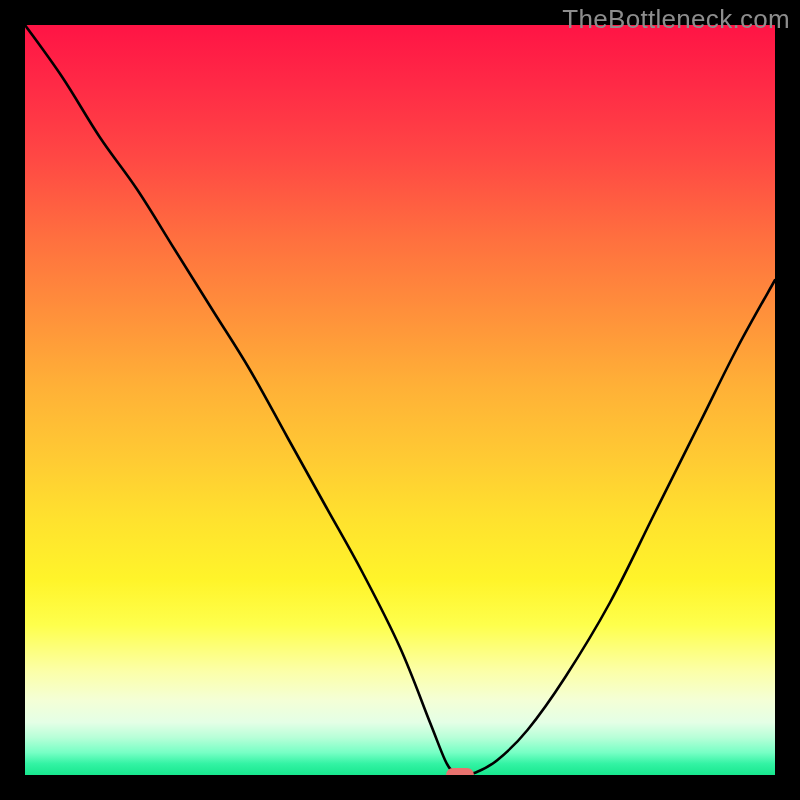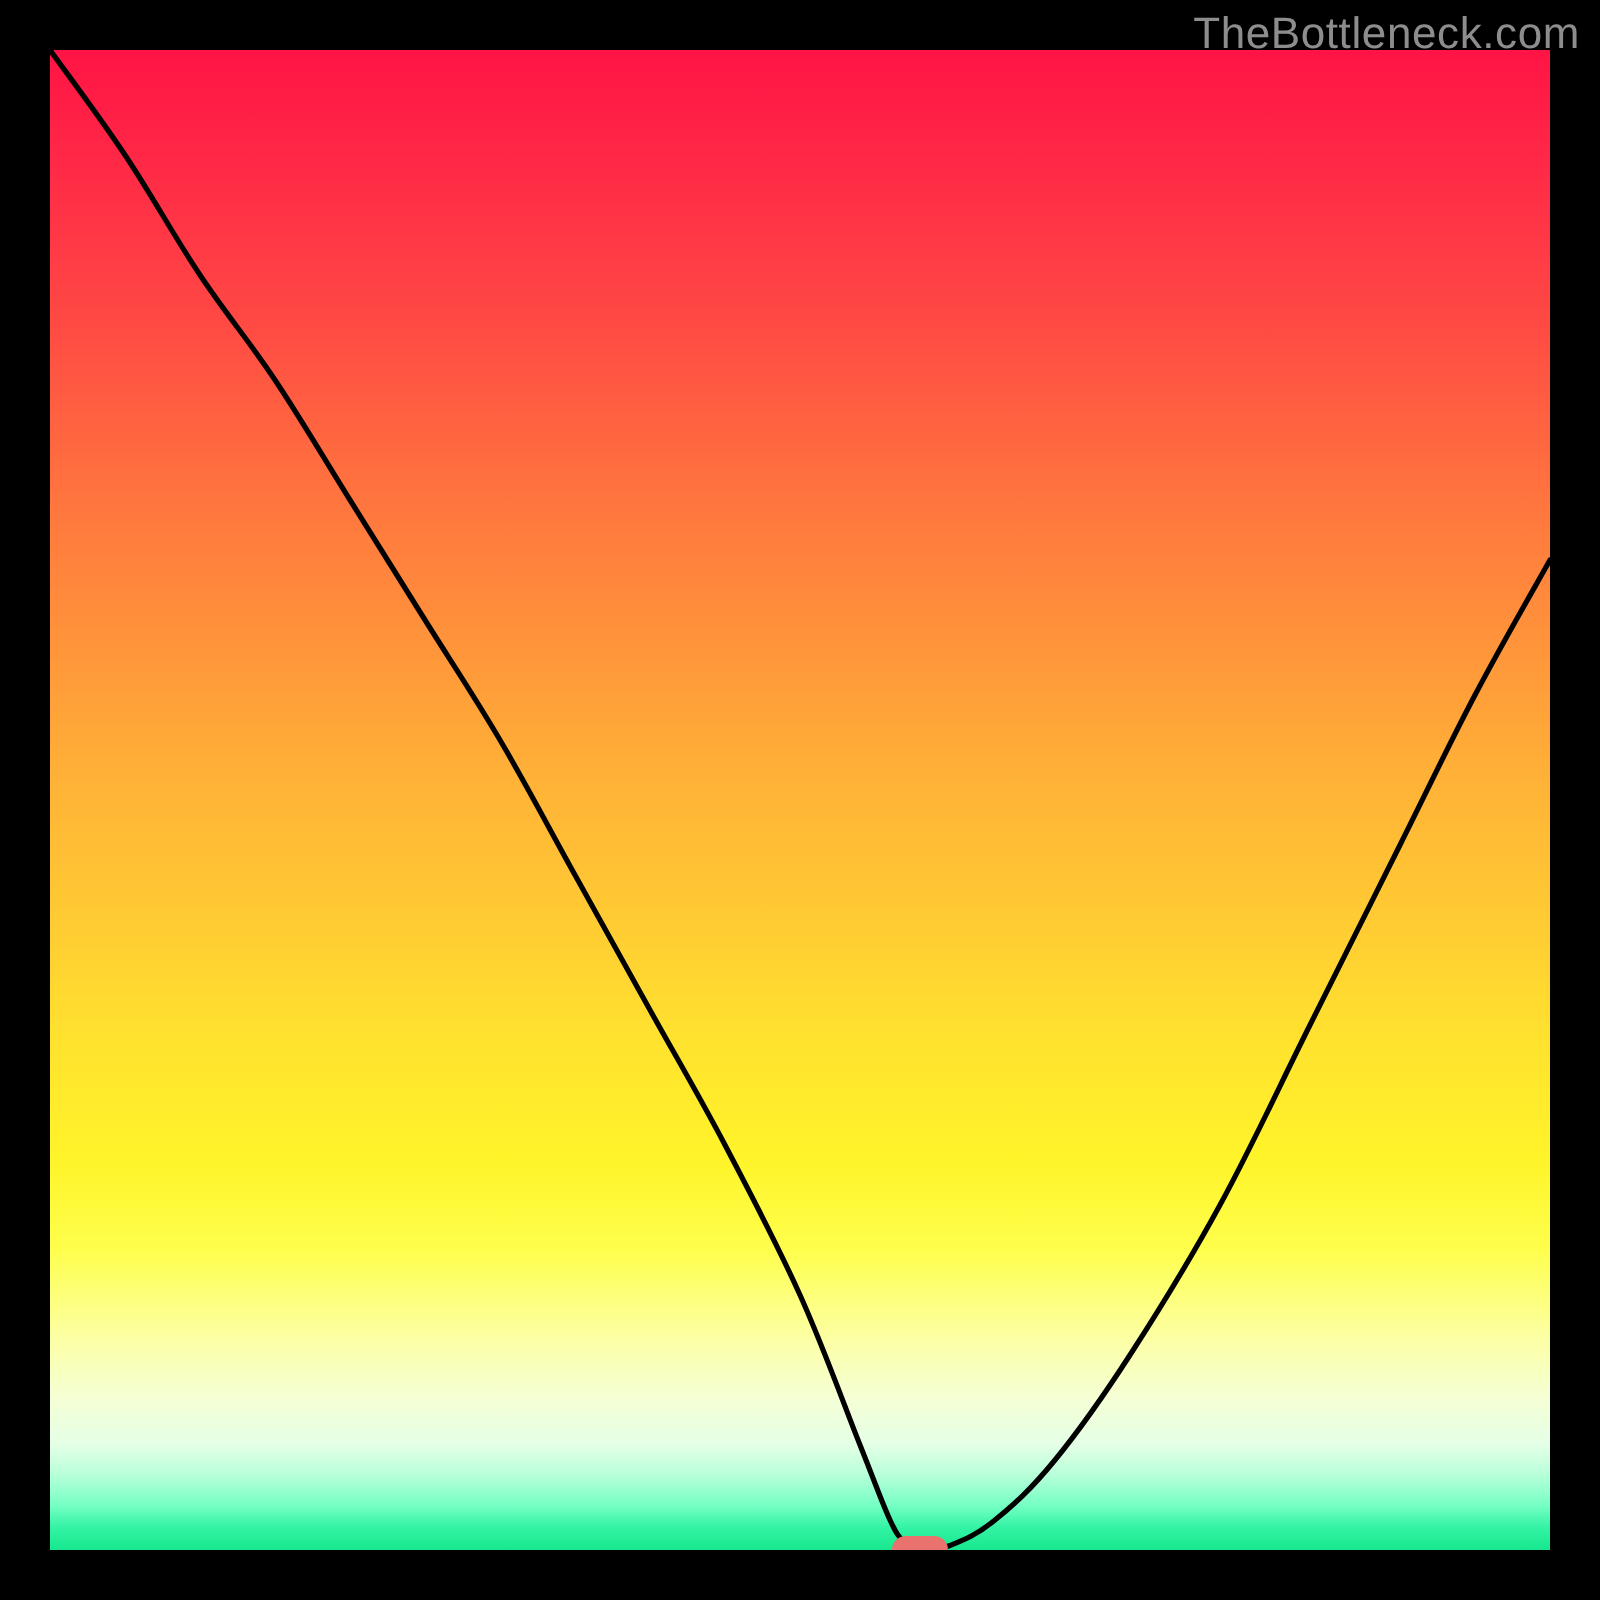--- a/index.html
+++ b/index.html
@@ -15,21 +15,21 @@
     position: relative;
     width: 800px;
     height: 800px;
     background: #000;
   }
   .watermark {
     position: absolute;
     top: 4px;
     right: 10px;
     color: #8d8d8d;
-    font-size: 22px;
+    font-size: 26px;
     letter-spacing: 0.3px;
     z-index: 10;
   }
   .plot-area {
     position: absolute;
     left: 25px;
     top: 25px;
     width: 750px;
     height: 750px;
     overflow: hidden;

